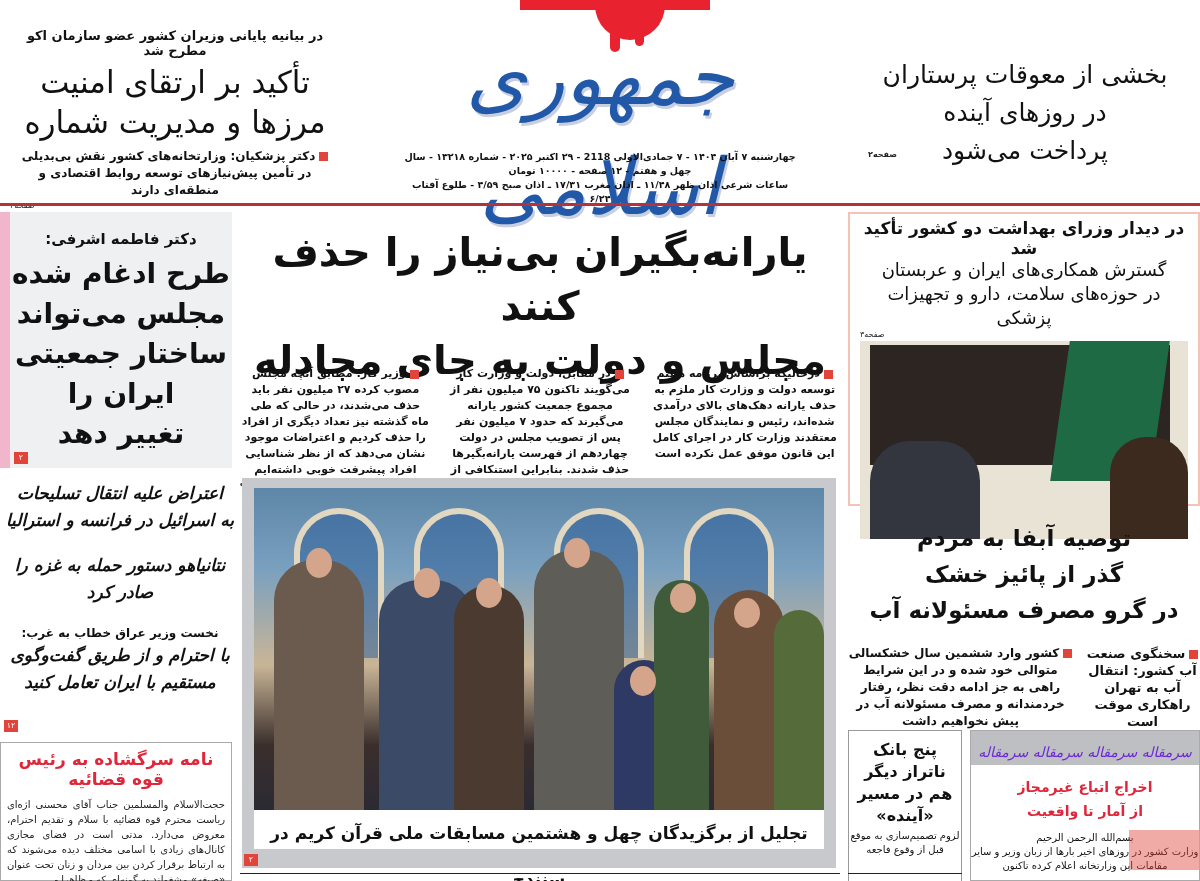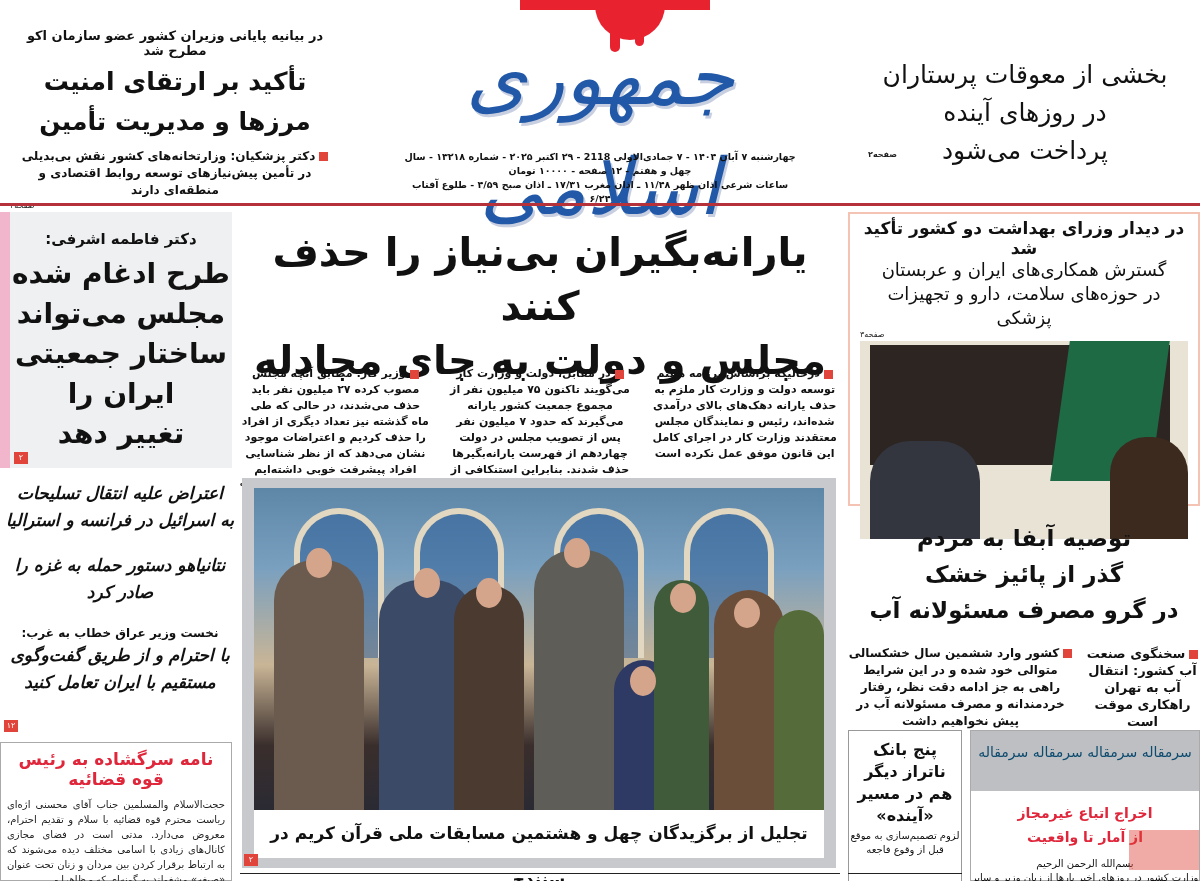--- a/index.html
+++ b/index.html
@@ -6,21 +6,21 @@
   html, body { width: 1200px; height: 881px; overflow: hidden; background: #ffffff; }
   body { font-family: "DejaVu Sans", sans-serif; color: #111; direction: rtl; position: relative; }
   .abs { position: absolute; }
   .bullet { display: inline-block; width: 9px; height: 9px; background: #e0443a; margin-left: 4px; vertical-align: middle; }
   .pagebadge { position: absolute; width: 14px; height: 12px; background: #e0443a; color: #fff; font-size: 8px; line-height: 12px; text-align: center; }
   .pageref { font-size: 8px; color: #222; }
 
   
   #mast-left { left: 10px; top: 28px; width: 330px; }
   #mast-left .kicker { font-size: 13px; font-weight: bold; text-align: center; }
-  #mast-left .head { font-size: 25px; font-weight: bold; text-align: center; line-height: 40px; margin-top: 4px; }
+  #mast-left .head { font-size: 31px; font-weight: normal; text-align: center; line-height: 40px; margin-top: 4px; }
   #mast-left .sub { font-size: 12px; font-weight: bold; text-align: center; line-height: 17px; margin-top: 6px; }
   #mast-right { left: 860px; top: 34px; width: 330px; }
   #mast-right .kicker { font-size: 12px; font-weight: bold; text-align: right; padding-right: 30px; }
   #mast-right .head { font-size: 25px; text-align: center; line-height: 38px; margin-top: 22px; }
 
   #logo { left: 400px; top: 0; width: 400px; height: 145px; }
   #logo .drip { position: absolute; left: 120px; top: 0; width: 190px; height: 10px; background: #e8232f; }
   #logo .blob { position: absolute; left: 195px; top: 0; width: 70px; height: 40px; background: #e8232f; border-radius: 0 0 35px 35px; }
   #logo .drop1 { position: absolute; left: 210px; top: 30px; width: 10px; height: 22px; background: #e8232f; border-radius: 0 0 6px 6px; }
   #logo .drop2 { position: absolute; left: 235px; top: 30px; width: 9px; height: 16px; background: #e8232f; border-radius: 0 0 6px 6px; }
@@ -47,21 +47,21 @@
   
   #lead { left: 240px; top: 225px; width: 600px; text-align: center; font-size: 40px; font-weight: bold; line-height: 54px; }
   #leadcols { left: 240px; top: 366px; width: 600px; display: flex; flex-direction: row; gap: 14px; }
   #leadcols .col { flex: 1; font-size: 11px; font-weight: bold; text-align: center; line-height: 16px; }
 
   #photoframe { left: 242px; top: 478px; width: 594px; height: 390px; background: #c7c9cc; padding: 10px 12px; }
   #photo { width: 570px; height: 322px; background: linear-gradient(180deg, #5d86a7 0%, #7aa0bf 25%, #c9b596 55%, #3a2e2c 80%, #2a2a33 100%); position: relative; overflow: hidden; }
   #photo .arch { position: absolute; top: 20px; width: 90px; height: 150px; border: 6px solid #e2d7c0; border-bottom: none; border-radius: 45px 45px 0 0; background: rgba(40,90,150,0.5); }
   #photo .person { position: absolute; bottom: 0; border-radius: 40px 40px 0 0; }
   #photo .face { position: absolute; width: 26px; height: 30px; border-radius: 50%; background: #d4a58a; }
-  #caption { background: #fff; height: 48px; margin-top: 0; font-size: 17px; font-weight: bold; text-align: center; line-height: 46px; }
+  #caption { background: #fff; height: 39px; margin-top: 0; font-size: 17px; font-weight: bold; text-align: center; line-height: 46px; }
 
   
   #saudibox { left: 848px; top: 212px; width: 352px; height: 294px; border: 2px solid #f4c3b4; padding: 4px 10px; }
   #saudibox .kicker { font-size: 17px; font-weight: bold; text-align: center; }
   #saudibox .head { font-size: 18px; text-align: center; line-height: 24px; }
   #saudiphoto { margin-top: 12px; width: 328px; height: 198px; background: #e9e3d6; position: relative; overflow: hidden; }
   #saudiphoto .tapestry { position: absolute; left: 10px; top: 4px; width: 300px; height: 120px; background: #2d2522; }
   #saudiphoto .flag { position: absolute; left: 200px; top: 0; width: 100px; height: 140px; background: #1e6a45; transform: skewX(-8deg); }
   #saudiphoto .man1 { position: absolute; left: 10px; top: 100px; width: 110px; height: 98px; background: #34363f; border-radius: 40px 40px 0 0; }
   #saudiphoto .man2 { position: absolute; left: 250px; top: 96px; width: 78px; height: 102px; background: #3c2a1e; border-radius: 36px 36px 0 0; }
@@ -69,35 +69,35 @@
   #abfa { left: 848px; top: 520px; width: 352px; text-align: center; font-size: 23px; font-weight: bold; line-height: 36px; }
   #abfacols { left: 848px; top: 645px; width: 352px; display: flex; flex-direction: row-reverse; gap: 12px; }
   #abfacols .c1 { width: 115px; font-size: 13px; font-weight: bold; text-align: center; line-height: 17px; }
   #abfacols .c2 { flex: 1; font-size: 12px; font-weight: bold; text-align: center; line-height: 17px; }
 
   #bankbox { left: 848px; top: 730px; width: 114px; height: 180px; border: 1px solid #999; padding-top: 8px; text-align: center; }
   #bankbox .head { font-size: 16px; font-weight: bold; line-height: 22px; }
   #bankbox .sub { font-size: 10px; line-height: 14px; margin-top: 2px; }
 
   #columnbox { left: 970px; top: 730px; width: 230px; height: 151px; border: 1px solid #aaa; }
-  #columnbox .banner { height: 60px; background: #bdbfc2; color: #0c4a6e; font-size: 14px; letter-spacing: 6px; text-align: center; line-height: 42px; overflow: hidden; white-space: nowrap; }
+  #columnbox .banner { height: 34px; background: #bdbfc2; color: #6d28d9; font-size: 14px; font-style: italic; letter-spacing: 6px; text-align: center; line-height: 42px; overflow: hidden; white-space: nowrap; }
   #columnbox .head { font-size: 14px; font-weight: bold; color: #e0263a; text-align: center; line-height: 24px; margin-top: 10px; }
   #columnbox .body { font-size: 10px; line-height: 14px; text-align: center; margin-top: 8px; }
   #columnbox .corner { position: absolute; right: 0; bottom: 10px; width: 70px; height: 40px; background: rgba(224,68,58,0.45); }
 
   .rule { position: absolute; background: #222; height: 1px; }
 </style>
 </head>
 <body>
 
 <div id="mast-left" class="abs">
   <div class="kicker">در بیانیه پایانی وزیران کشور عضو سازمان اکو مطرح شد</div>
   <div class="head">
     <div>تأکید بر ارتقای امنیت</div>
-    <div>مرزها و مدیریت تأمین</div>
+    <div>مرزها و مدیریت شماره</div>
   </div>
   <div class="sub">
     <div><span class="bullet"></span><span>دکتر پزشکیان: وزارتخانه‌های کشور نقش بی‌بدیلی</span></div>
     <div>در تأمین پیش‌نیازهای توسعه روابط اقتصادی و منطقه‌ای دارند</div>
   </div>
   <div class="pageref" style="text-align:left;margin-top:2px;">صفحه۳</div>
 </div>
 
 <div id="logo" class="abs">
   <div class="drip"></div>

